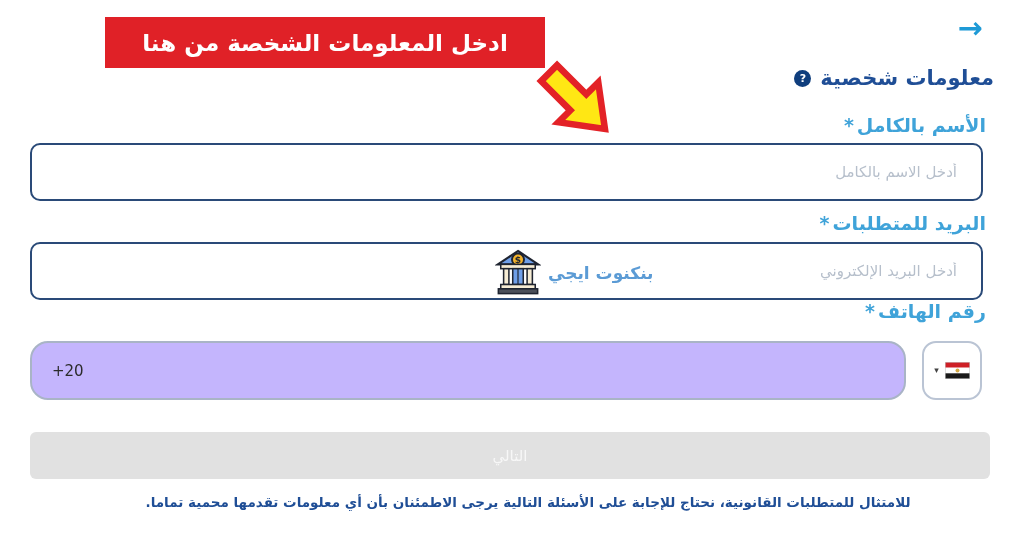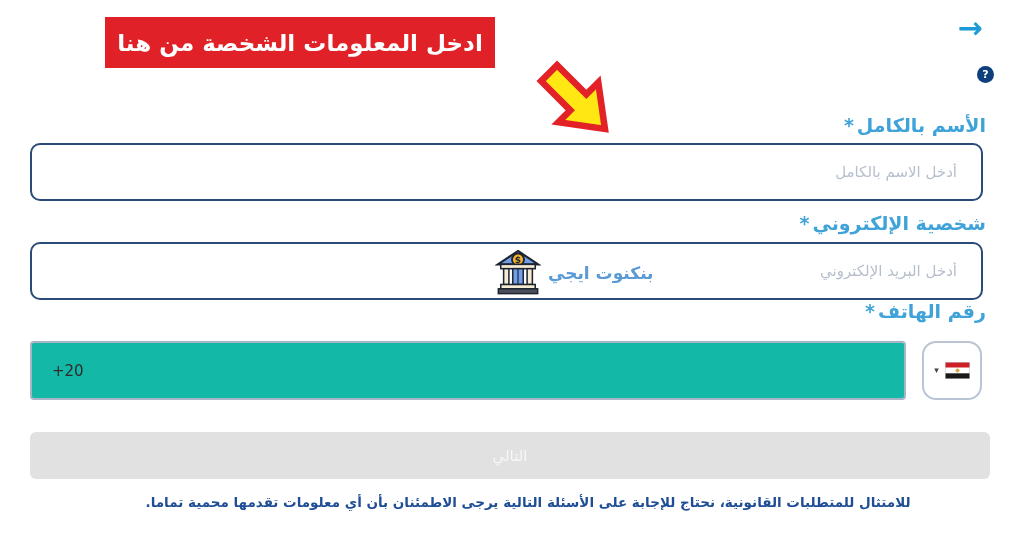--- a/index.html
+++ b/index.html
@@ -2,21 +2,21 @@
 <html lang="ar" dir="rtl"><head>
 <meta charset="utf-8">
 <style>
   * { margin:0; padding:0; box-sizing:border-box; }
   html,body { width:1024px; height:550px; background:#ffffff; overflow:hidden; }
   body { font-family:"DejaVu Sans","Liberation Sans",sans-serif; direction:rtl; }
   .page { position:relative; width:1024px; height:550px; background:#fff; }
 
   
   .banner {
-    position:absolute; left:105px; top:17px; width:390px; height:51px;
+    position:absolute; left:105px; top:17px; width:440px; height:51px;
     background:#e02127; color:#ffffff; font-size:23px; font-weight:bold;
     display:flex; align-items:center; justify-content:center; text-align:center;
   }
 
   
   .yellow-arrow { position:absolute; left:527px; top:54px; width:100px; height:94px; }
 
   
   .top-arrow {
     position:absolute; left:950px; top:8px; width:40px; height:38px;
@@ -47,21 +47,21 @@
     position:absolute; left:30px; width:953px; height:58px;
     border:2px solid #2a4a78; border-radius:10px; background:#fff;
     padding:0 24px; font-size:15px; color:#333; outline:none;
     font-family:"DejaVu Sans","Liberation Sans",sans-serif;
   }
   .text-input::placeholder { color:#b6bfcb; opacity:1; }
 
   
   .phone-input {
     position:absolute; left:30px; top:341px; width:876px; height:59px;
-    border:2px solid #a9b4c6; border-radius:4px; background:#14b8a6;
+    border:2px solid #a9b4c6; border-radius:18px; background:#c4b5fd;
     direction:ltr; text-align:left; padding:0 20px; font-size:15px; color:#2b2b2b;
     outline:none; font-family:"DejaVu Sans","Liberation Sans",sans-serif;
   }
   .country-select {
     position:absolute; right:42px; top:341px; width:60px; height:59px;
     border:2px solid #bac4d4; border-radius:14px; background:#fff;
     display:flex; align-items:center; justify-content:center; gap:6px;
     direction:ltr; cursor:pointer;
   }
   .caret { color:#444; font-size:9px; line-height:1; }
@@ -101,32 +101,33 @@
     <svg width="100" height="94" viewBox="0 0 100 100">
       <polygon points="38,8 62,8 62,52 80,52 50,92 20,52 38,52" transform="rotate(-45 50 50)" fill="#ffe714" stroke="#e32227" stroke-width="7" stroke-linejoin="miter"></polygon>
     </svg>
   </div>
 
   <div class="top-arrow">
     <span>→</span>
   </div>
 
   <div class="title-row">
+    <span class="section-title">معلومات شخصية</span>
     <span class="help-icon">
       <span>?</span>
     </span>
   </div>
 
   <div class="field-label" style="top:114px;">
     <span>الأسم بالكامل</span><span class="req">*</span>
   </div>
   <input class="text-input" style="top: 143px;" type="text" placeholder="أدخل الاسم بالكامل">
 
   <div class="field-label" style="top:212px;">
-    <span>شخصية الإلكتروني</span><span class="req">*</span>
+    <span>البريد للمتطلبات</span><span class="req">*</span>
   </div>
   <input class="text-input" style="top: 242px;" type="text" placeholder="أدخل البريد الإلكتروني">
 
   <div class="watermark">
     <span class="watermark-text">بنكنوت ايجي</span>
     <svg width="46" height="54" viewBox="0 0 48 48">
       <polygon points="24,1 45,15 3,15" fill="#6f9fe8" stroke="#1f2430" stroke-width="2.2"></polygon>
       <circle cx="24" cy="10" r="6.3" fill="#f3b32c" stroke="#1f2430" stroke-width="2"></circle>
       <text x="24" y="13.6" font-size="9.5" text-anchor="middle" fill="#1f2430" font-weight="bold">$</text>
       <rect x="6" y="15" width="36" height="4.5" fill="#f6ecd4" stroke="#1f2430" stroke-width="1.6"></rect>

